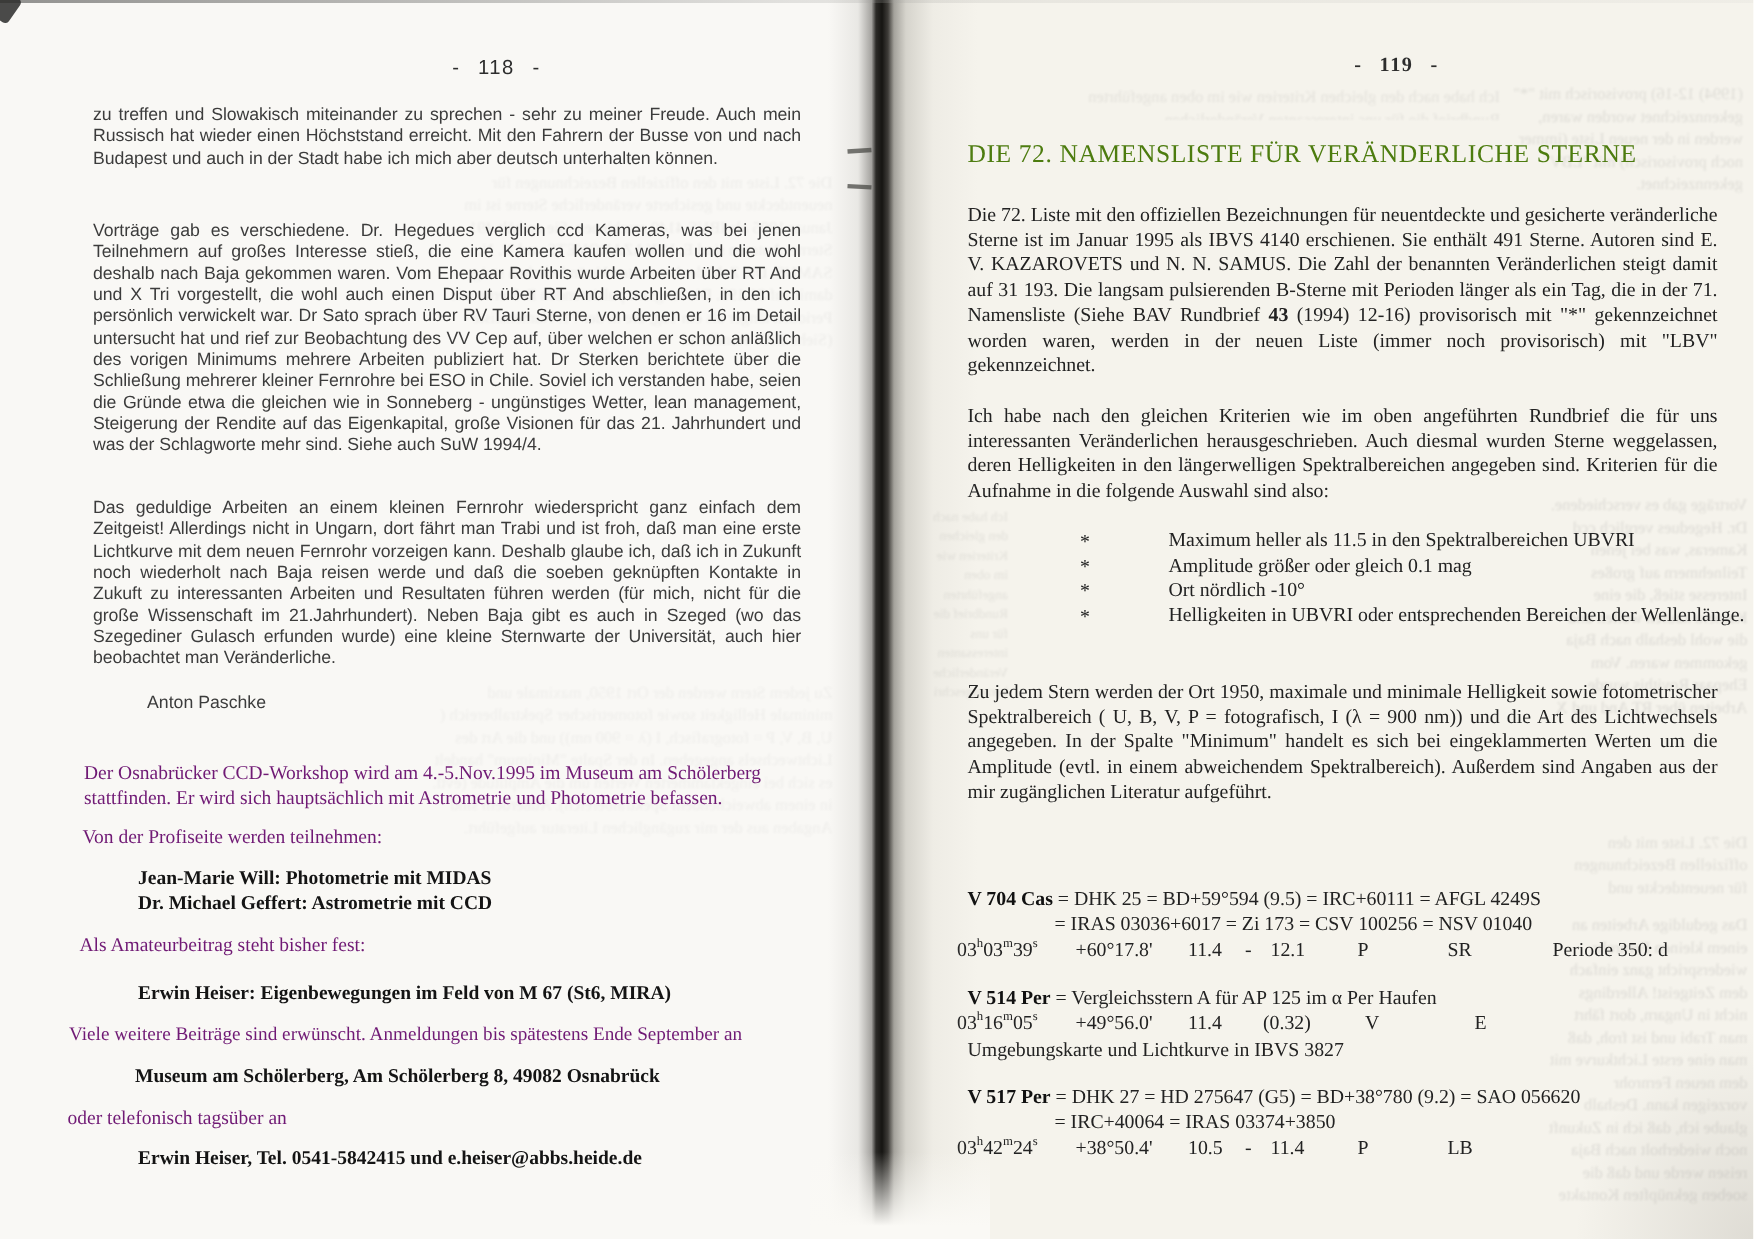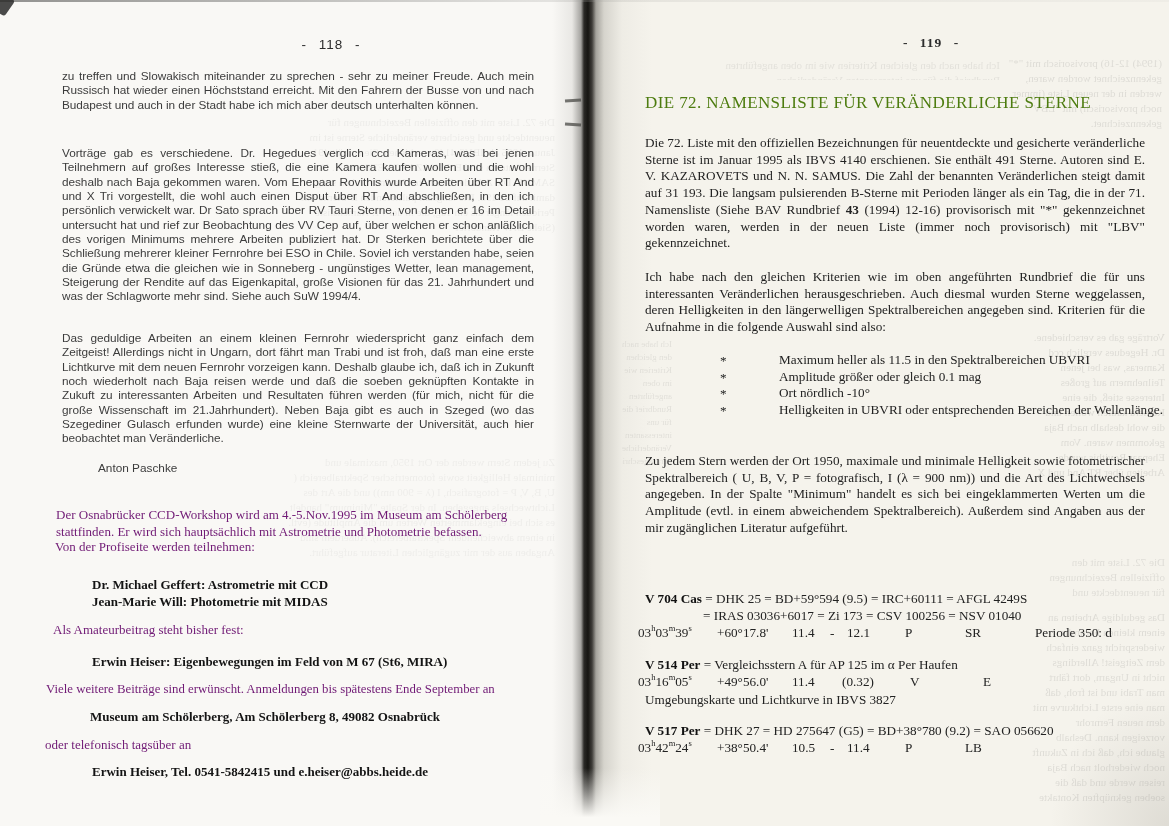--- a/index.html
+++ b/index.html
@@ -100,25 +100,25 @@
   <div class="lp-para sans" style="top:69px;">zu treffen und Slowakisch miteinander zu sprechen - sehr zu meiner Freude. Auch mein Russisch hat wieder einen Höchststand erreicht. Mit den Fahrern der Busse von und nach Budapest und auch in der Stadt habe ich mich aber deutsch unterhalten können.</div>
 
   <div class="lp-para sans" style="top:146px;">Vorträge gab es verschiedene. Dr. Hegedues verglich ccd Kameras, was bei jenen Teilnehmern auf großes Interesse stieß, die eine Kamera kaufen wollen und die wohl deshalb nach Baja gekommen waren. Vom Ehepaar Rovithis wurde Arbeiten über RT And und X Tri vorgestellt, die wohl auch einen Disput über RT And abschließen, in den ich persönlich verwickelt war. Dr Sato sprach über RV Tauri Sterne, von denen er 16 im Detail untersucht hat und rief zur Beobachtung des VV Cep auf, über welchen er schon anläßlich des vorigen Minimums mehrere Arbeiten publiziert hat. Dr Sterken berichtete über die Schließung mehrerer kleiner Fernrohre bei ESO in Chile. Soviel ich verstanden habe, seien die Gründe etwa die gleichen wie in Sonneberg - ungünstiges Wetter, lean management, Steigerung der Rendite auf das Eigenkapital, große Visionen für das 21. Jahrhundert und was der Schlagworte mehr sind. Siehe auch SuW 1994/4.</div>
 
   <div class="lp-para sans" style="top:331px;">Das geduldige Arbeiten an einem kleinen Fernrohr wiederspricht ganz einfach dem Zeitgeist! Allerdings nicht in Ungarn, dort fährt man Trabi und ist froh, daß man eine erste Lichtkurve mit dem neuen Fernrohr vorzeigen kann. Deshalb glaube ich, daß ich in Zukunft noch wiederholt nach Baja reisen werde und daß die soeben geknüpften Kontakte in Zukuft zu interessanten Arbeiten und Resultaten führen werden (für mich, nicht für die große Wissenschaft im 21.Jahrhundert). Neben Baja gibt es auch in Szeged (wo das Szegediner Gulasch erfunden wurde) eine kleine Sternwarte der Universität, auch hier beobachtet man Veränderliche.</div>
 
   <div class="sans abs" style="left:62px;top:461px;font-size:11.8px;">Anton Paschke</div>
 
   <div class="lp-serif" style="left:56px;top:506px;width:506px;">Der Osnabrücker CCD-Workshop wird am 4.-5.Nov.1995 im Museum am Schölerberg stattfinden. Er wird sich hauptsächlich mit Astrometrie und Photometrie befassen.</div>
 
-  <div class="lp-serif" style="left:55px;top:538px;text-align:right;">Von der Profiseite werden teilnehmen:</div>
+  <div class="lp-serif" style="left:55px;top:549px;text-align:right;">Von der Profiseite werden teilnehmen:</div>
 
   <div class="lp-serif lp-bold" style="left:92px;top:577px;line-height:16.8px;">
+    <div>Jean-Marie Will: Photometrie mit MIDAS</div>
     <div>Dr. Michael Geffert: Astrometrie mit CCD</div>
-    <div>Jean-Marie Will: Photometrie mit MIDAS</div>
   </div>
 
   <div class="lp-serif" style="left:53px;top:621px;">Als Amateurbeitrag steht bisher fest:</div>
 
   <div class="lp-serif lp-bold" style="left:92px;top:653px;">Erwin Heiser: Eigenbewegungen im Feld von M 67 (St6, MIRA)</div>
 
   <div class="lp-serif" style="left:46px;top:681px;font-size:12.8px;">Viele weitere Beiträge sind erwünscht. Anmeldungen bis spätestens Ende September an</div>
 
   <div class="lp-serif lp-bold" style="left:90px;top:708px;">Museum am Schölerberg, Am Schölerberg 8, 49082 Osnabrück</div>
 
@@ -178,20 +178,21 @@
       <span class="c co-max">11.4</span>
       <span class="c co-min">(0.32)</span>
       <span class="c co-band">V</span>
       <span class="c co-type">E</span>
     </div>
     <div>Umgebungskarte und Lichtkurve in IBVS 3827</div>
   </div>
 
   <div class="star" style="top:722px;">
     <div><b>V 517 Per</b> <span>= DHK 27 = HD 275647 (G5) = BD+38°780 (9.2) = SAO 056620</span></div>
+    <div class="star-line2">= IRC+40064  = IRAS 03374+3850</div>
     <div class="star-data">
       <span class="c co-ra"><span>03</span><sup class="u">h</sup><span>42</span><sup class="u">m</sup><span>24</span><sup class="u">s</sup></span>
       <span class="c co-dec">+38°50.4'</span>
       <span class="c co-max">10.5</span>
       <span class="c co-sep">-</span>
       <span class="c co-min">11.4</span>
       <span class="c co-band">P</span>
       <span class="c co-type">LB</span>
     </div>
   </div>

